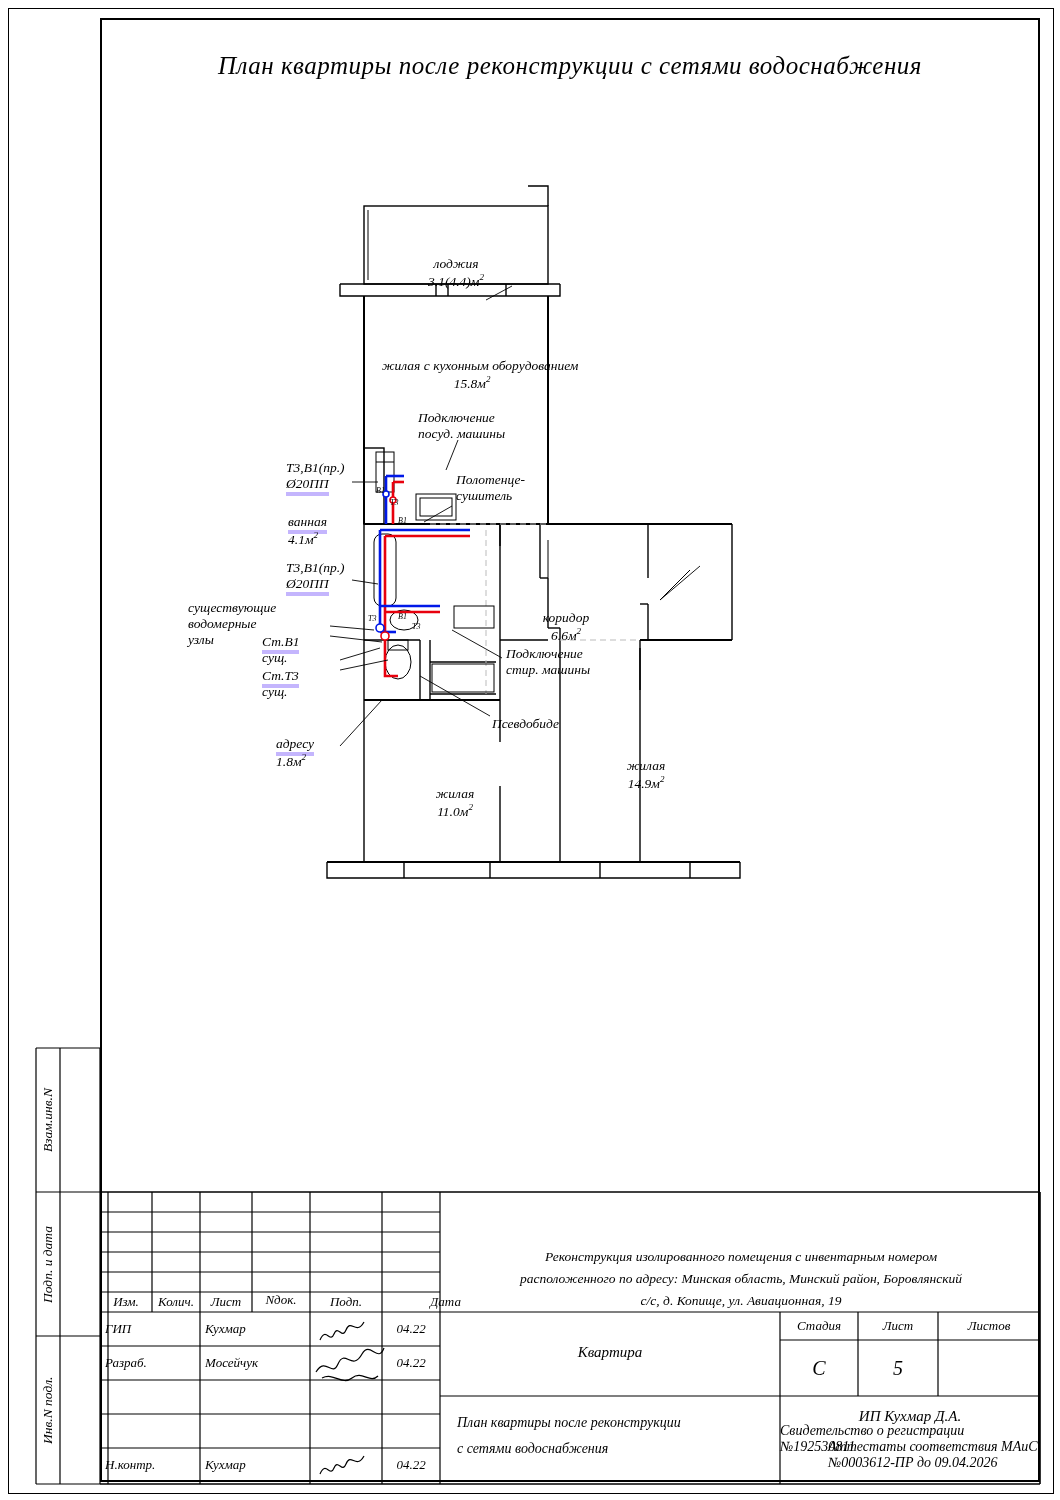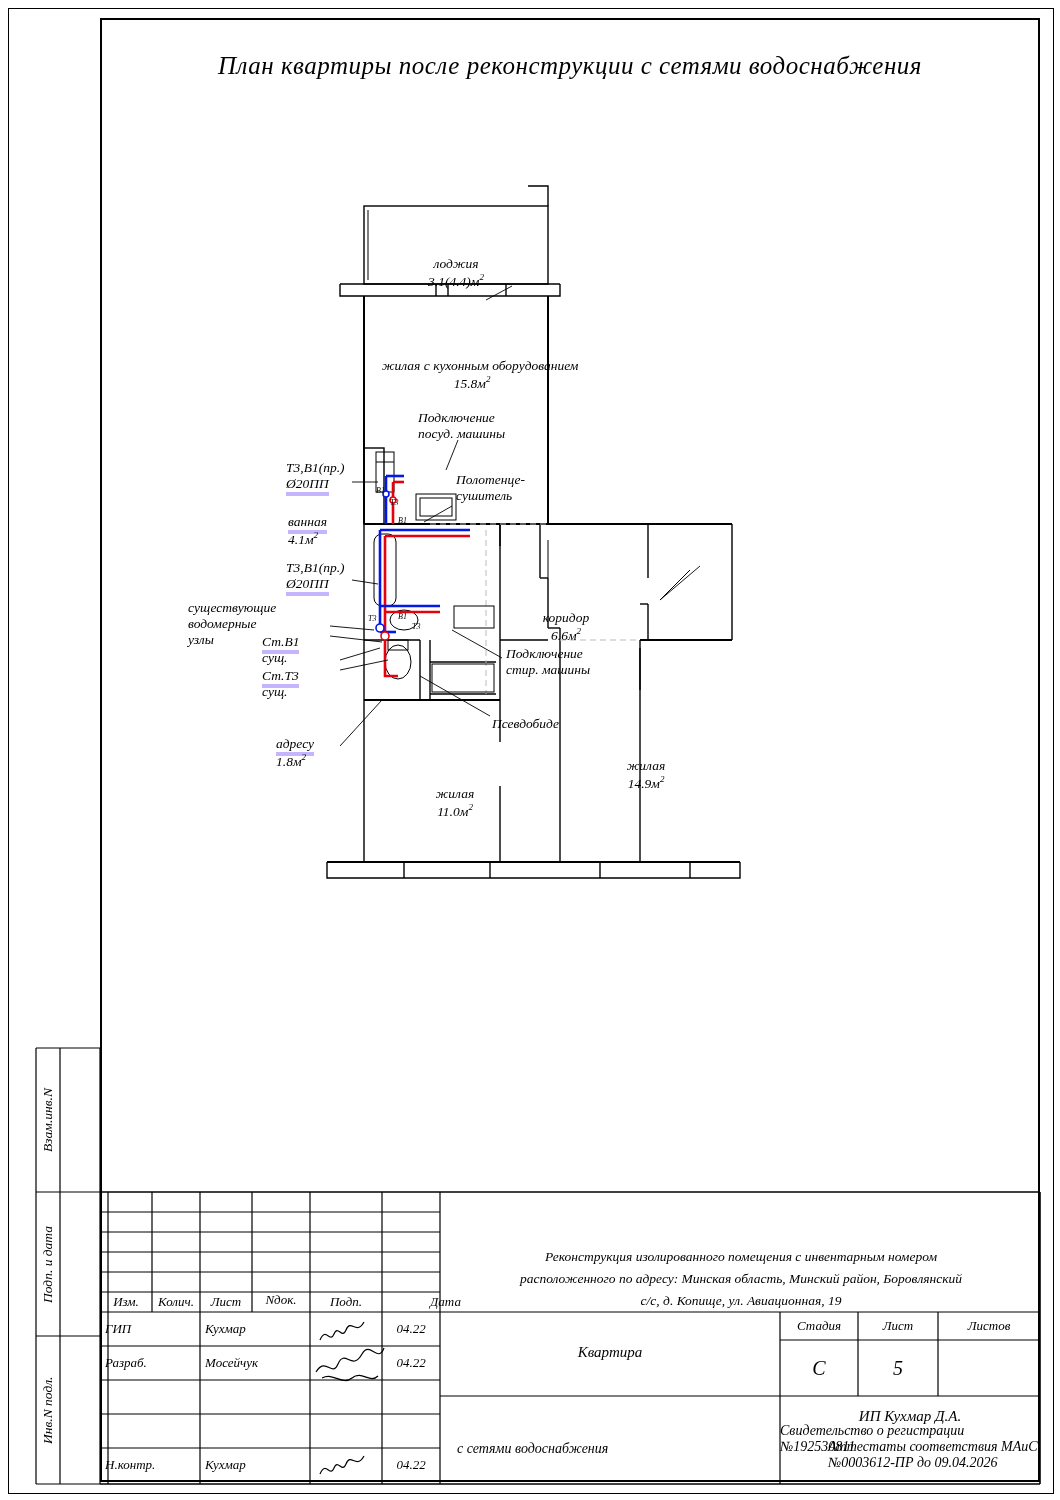--- a/index.html
+++ b/index.html
@@ -324,19 +324,20 @@
 
   <div class="cell" style="left:440px;top:1312px;width:340px;height:80px;font-size:15px;">Квартира</div>
 
   <div class="cell" style="left:780px;top:1312px;width:78px;height:28px;">Стадия</div>
   <div class="cell" style="left:858px;top:1312px;width:80px;height:28px;">Лист</div>
   <div class="cell" style="left:938px;top:1312px;width:102px;height:28px;">Листов</div>
   <div class="cell" style="left:780px;top:1340px;width:78px;height:56px;font-size:20px;">С</div>
   <div class="cell" style="left:858px;top:1340px;width:80px;height:56px;font-size:20px;">5</div>
   <div class="cell" style="left:938px;top:1340px;width:102px;height:56px;font-size:20px;"></div>
 
+  <div class="cell l" style="left:452px;top:1412px;width:320px;height:22px;font-size:14px;">План квартиры после реконструкции</div>
   <div class="cell l" style="left:452px;top:1438px;width:320px;height:22px;font-size:14px;">с сетями водоснабжения</div>
 
   <div class="cell" style="left:780px;top:1404px;width:260px;height:24px;font-size:15px;">ИП Кухмар Д.А.</div>
   <div class="cell small" style="left:780px;top:1432px;width:260px;height:14px;">Свидетельство о регистрации №192530811</div>
   <div class="cell small" style="left:780px;top:1448px;width:260px;height:14px;margin-left:48px;">Аттестаты соответствия МАиС №0003612-ПР до 09.04.2026</div>
 
 </div>
 
 </body></html>

